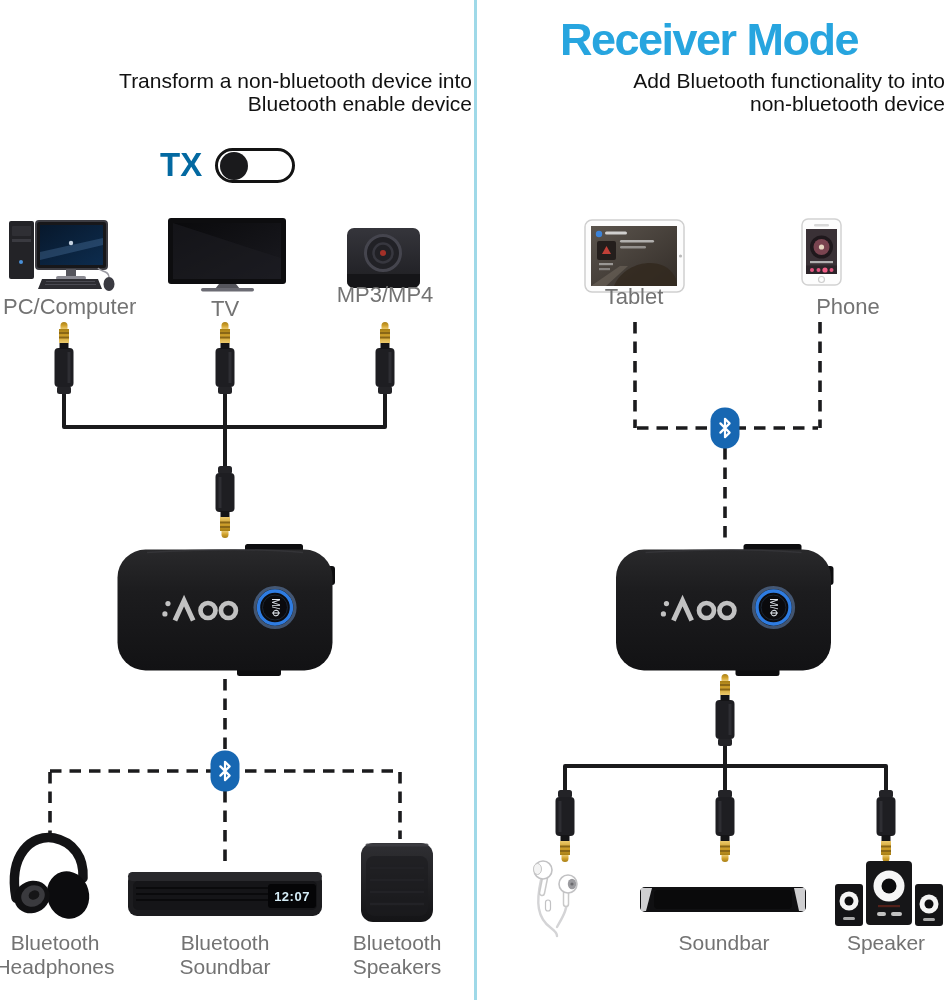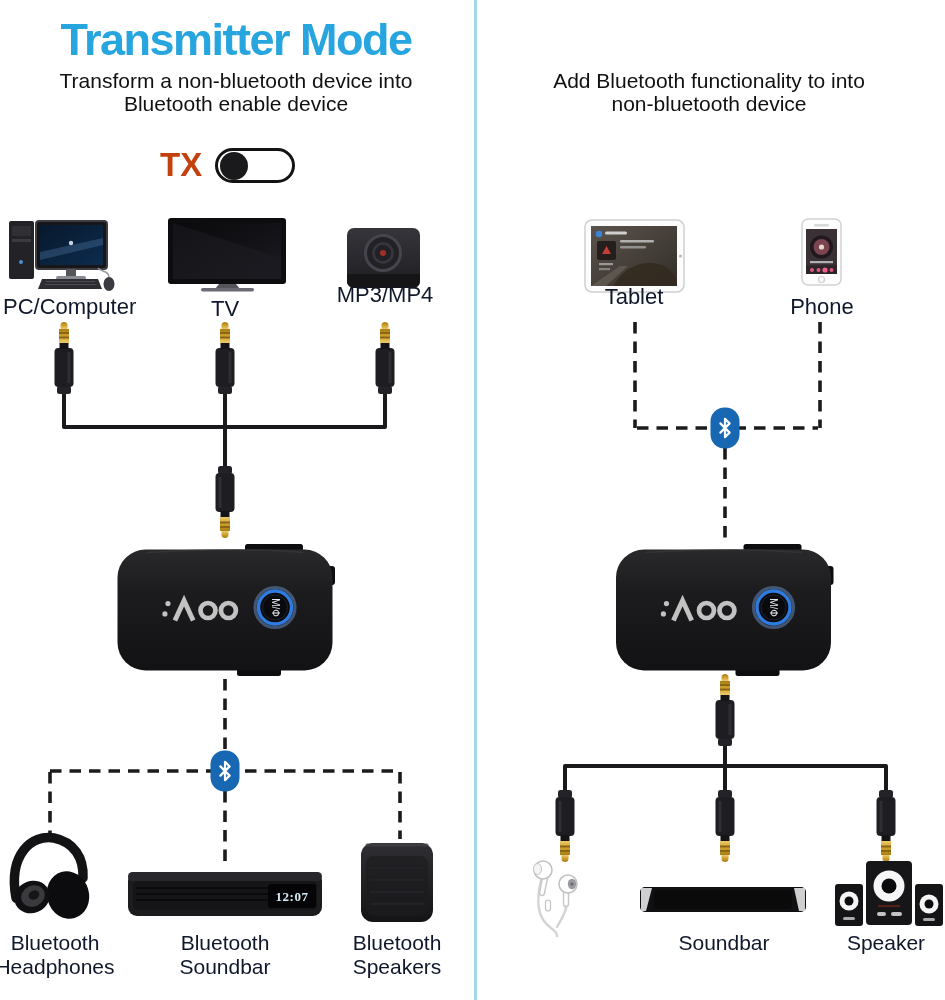--- a/index.html
+++ b/index.html
@@ -1,29 +1,29 @@
 <!DOCTYPE html>
 <html><head>
 <meta charset="utf-8">
 <style>
 html,body{margin:0;padding:0}
 .canvas{position:relative;width:945px;height:1000px;background:#fff;font-family:"Liberation Sans",sans-serif;overflow:hidden}
 .divider{position:absolute;left:474px;top:0;width:3px;height:1000px;background:#9fd9e8}
 .title{position:absolute;top:14px;width:472px;text-align:center;font-size:45px;font-weight:bold;color:#27a5df;letter-spacing:-1.5px}
 .t-left{left:0}.t-right{left:473px}
-.subtitle{position:absolute;top:69px;width:472px;text-align:center;font-size:21px;line-height:23px;color:#111;white-space:pre-line}
+.subtitle{position:absolute;top:69px;width:472px;text-align:right;font-size:21px;line-height:23px;color:#111;white-space:pre-line}
 .toggle-row{position:absolute;display:flex;align-items:center;gap:13px;top:146px}
-.toggle-label{font-size:33px;font-weight:bold;color:#c2410c}
+.toggle-label{font-size:33px;font-weight:bold;color:#0369a1}
 .switch{box-sizing:border-box;width:80px;height:35px;border:3.5px solid #131313;border-radius:19px;background:#fff;position:relative}
 .knob{position:absolute;top:1.5px;width:28px;height:28px;border-radius:50%;background:#1a1a1c}
 .kl{left:2px}.kr{right:2px}
-.lbl{position:absolute;text-align:center;color:#0f172a;white-space:pre-line}
+.lbl{position:absolute;text-align:center;color:#737373;white-space:pre-line}
 .src{font-size:22px}
 .out{font-size:21px;line-height:23.5px}
-.clock{position:absolute;left:270px;top:889px;width:44px;text-align:center;font-family:Liberation Serif, serif;font-size:13px;font-weight:bold;color:#d5ecf6;letter-spacing:0.5px}
+.clock{position:absolute;left:270px;top:889px;width:44px;text-align:center;font-family:Liberation Sans, sans-serif;font-size:13px;font-weight:bold;color:#d5ecf6;letter-spacing:0.5px}
 svg.layer{position:absolute;left:0;top:0}
 </style>
 </head>
 <body>
 
 <div class="canvas">
 <svg class="layer" width="945" height="1000" viewBox="0 0 945 1000">
 <defs>
  <linearGradient id="gold" x1="0" y1="0" x2="0" y2="1">
    <stop offset="0" stop-color="#ecca6d"></stop>
@@ -256,38 +256,38 @@
   <rect x="891" y="912" width="11" height="4" rx="2" fill="#d5d5d5" opacity="0.9"></rect>
   <rect x="915" y="884" width="28" height="42" rx="3" fill="#141416"></rect>
   <circle cx="929" cy="904" r="9.5" fill="#f4f4f4"></circle>
   <circle cx="929" cy="904" r="4.5" fill="#0c0c0e"></circle>
   <rect x="923" y="918" width="12" height="3" rx="1.5" fill="#cfcfcf" opacity="0.8"></rect>
 </g>
 </svg>
 
 <div class="divider"></div>
 
-<div class="title t-left">Transmitter Mode</div>
+<div class="title t-right">Receiver Mode</div>
 <div class="subtitle t-left">Transform a non-bluetooth device into
 Bluetooth enable device</div>
 <div class="subtitle t-right">Add Bluetooth functionality to into
 non-bluetooth device</div>
 
 <div class="toggle-row" style="left:160px">
   <span class="toggle-label">TX</span>
   <div class="switch">
         <div class="knob kl"></div>
       </div>
 </div>
 
 <div class="lbl src" style="left:3px;top:294px;width:120px">PC/Computer</div>
 <div class="lbl src" style="left:165px;top:296px;width:120px">TV</div>
 <div class="lbl src" style="left:325px;top:282px;width:120px">MP3/MP4</div>
 <div class="lbl src" style="left:574px;top:284px;width:120px">Tablet</div>
-<div class="lbl src" style="left:761px;top:294px;width:122px">Phone</div>
+<div class="lbl src" style="left:787px;top:294px;width:122px">Phone</div>
 
 <div class="lbl out" style="left:-10px;top:931px;width:130px">Bluetooth
 Headphones</div>
 <div class="lbl out" style="left:160px;top:931px;width:130px">Bluetooth
 Soundbar</div>
 <div class="lbl out" style="left:332px;top:931px;width:130px">Bluetooth
 Speakers</div>
 <div class="lbl out" style="left:659px;top:931px;width:130px">Soundbar</div>
 <div class="lbl out" style="left:821px;top:931px;width:130px">Speaker</div>
 

